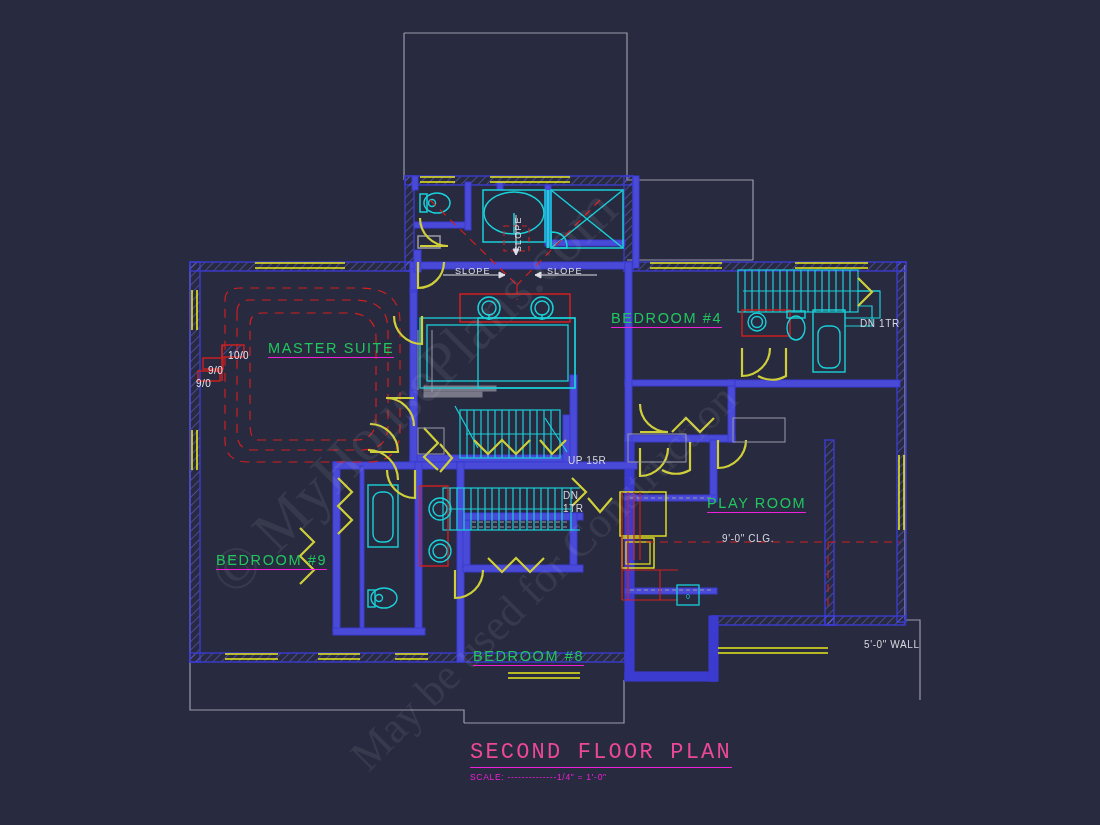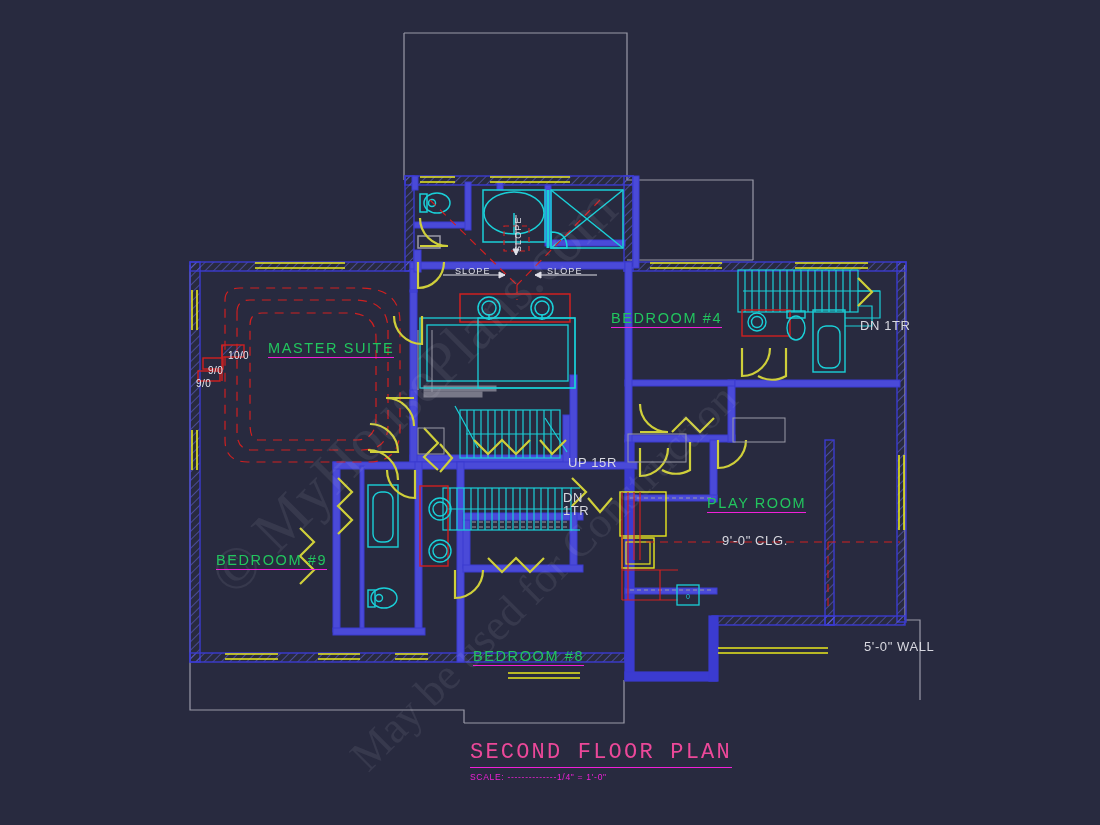--- a/index.html
+++ b/index.html
@@ -27,21 +27,21 @@
     border-bottom:1.5px solid #f020d8;padding-bottom:2px;display:inline-block;
   }
   .title-scale{
     color:#f020d8;font-size:8.5px;letter-spacing:.7px;margin-top:4px;
   }
   .room-label{
     position:absolute;color:#22c55e;font-size:14.5px;letter-spacing:1.6px;
     border-bottom:1.2px solid #f020d8;padding-bottom:1px;white-space:nowrap;
   }
   .note{
-    position:absolute;color:#d8d8e0;font-size:13px;letter-spacing:.6px;white-space:nowrap;
+    position:absolute;color:#d8d8e0;font-size:10px;letter-spacing:.6px;white-space:nowrap;
   }
   .dimlbl{
     position:absolute;color:#e6e6ee;font-size:10px;letter-spacing:.4px;white-space:nowrap;
   }
   .slope-lbl{
     position:absolute;color:#e0e0e8;font-size:9px;letter-spacing:1.1px;white-space:nowrap;
   }
   .slope-vert{transform:rotate(-90deg);transform-origin:0 0;}
 </style>
 </head>

